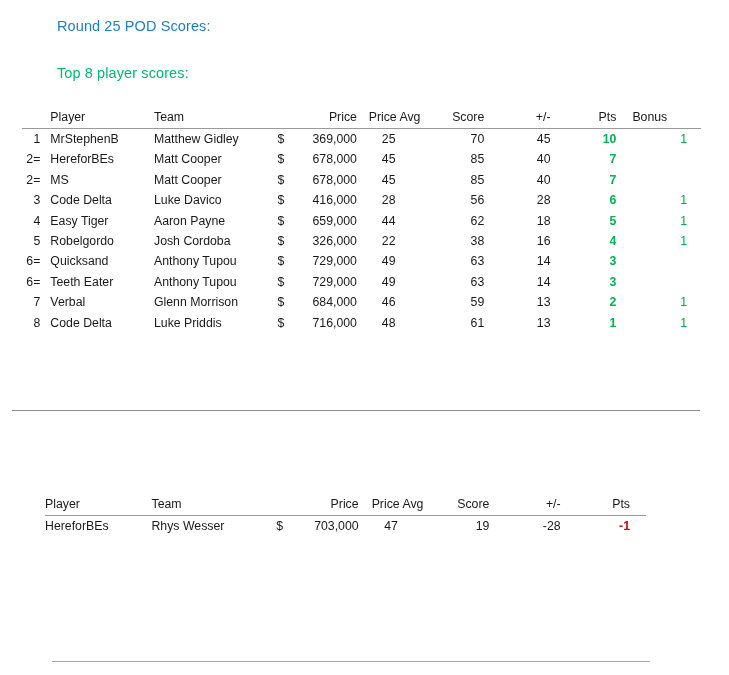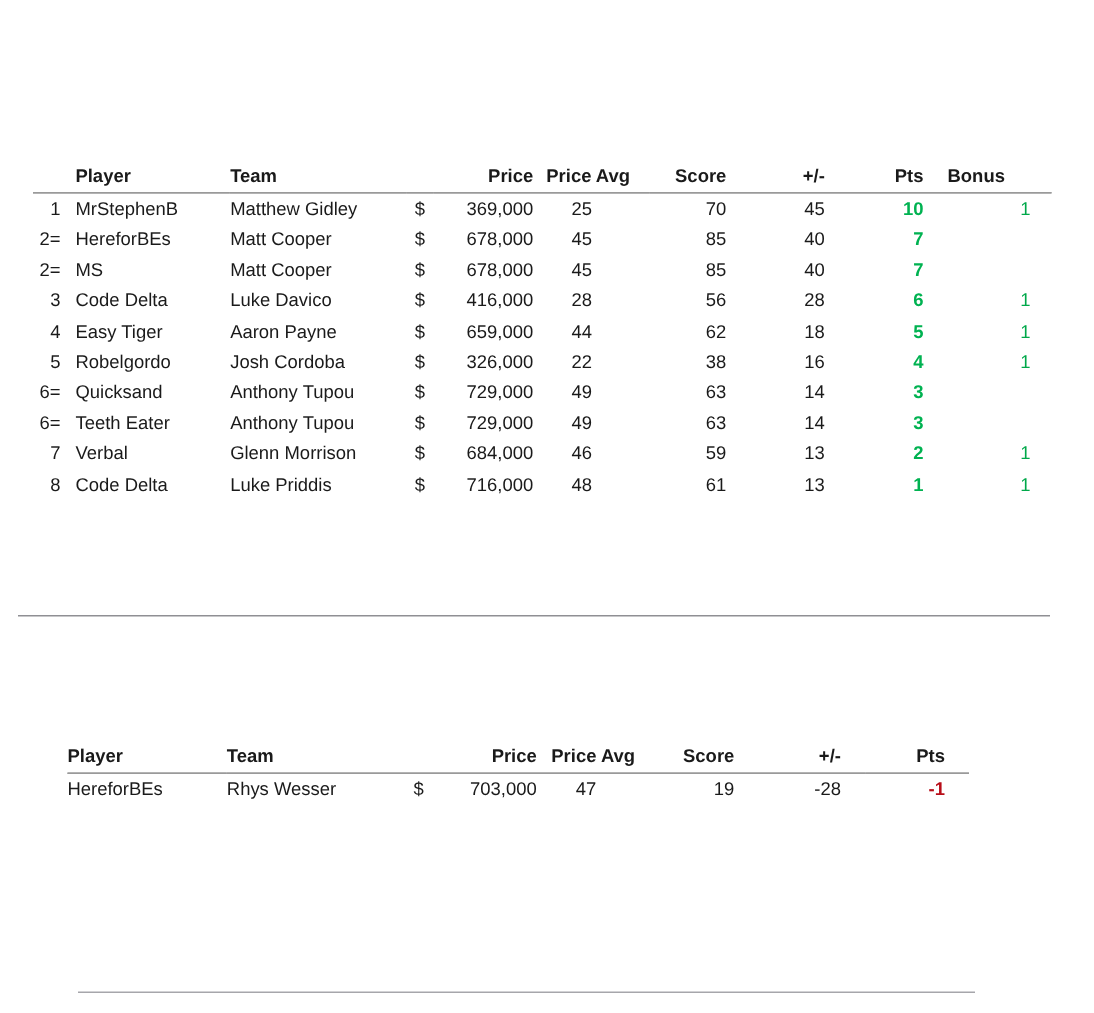--- a/index.html
+++ b/index.html
@@ -53,21 +53,21 @@
   .score-table {
     position: absolute;
     border-collapse: collapse;
     font-size: 12.3px;
     color: #1a1a1a;
   }
   #top-table  { left: 22px; top: 110px; width: 679px; }
   #bottom-table { left: 45px; top: 497px; width: 601px; }
 
   .score-table th {
-    font-weight: bold;
+    font-weight: normal;
     font-size: 12.3px;
     padding: 0 0 4px 0;
     border-bottom: 1px solid #9a9a9a;
     white-space: nowrap;
   }
   .score-table td {
     padding: 0;
     height: 20.4px;
     line-height: 20.4px;
     white-space: nowrap;
@@ -105,21 +105,23 @@
     border-top: 1px solid #8f8f94;
   }
   #rule-mid    { left: 12px;  top: 410px; width: 688px; }
   #rule-bottom { left: 52px;  top: 661px; width: 598px; border-top-color: #a6a6ab; }
 </style>
 </head>
 <body>
 
 <div class="page">
 
-
+  <div class="doc-title">Round 25 POD Scores:</div>
+
+  <div class="section-title top">Top 8 player scores:</div>
 
   <table class="score-table" id="top-table">
     <thead>
       <tr>
         <th class="c-rank"></th>
         <th class="c-player">Player</th>
         <th class="c-team">Team</th>
         <th class="c-cur"></th>
         <th class="c-price">Price</th>
         <th class="c-avg">Price Avg</th>

